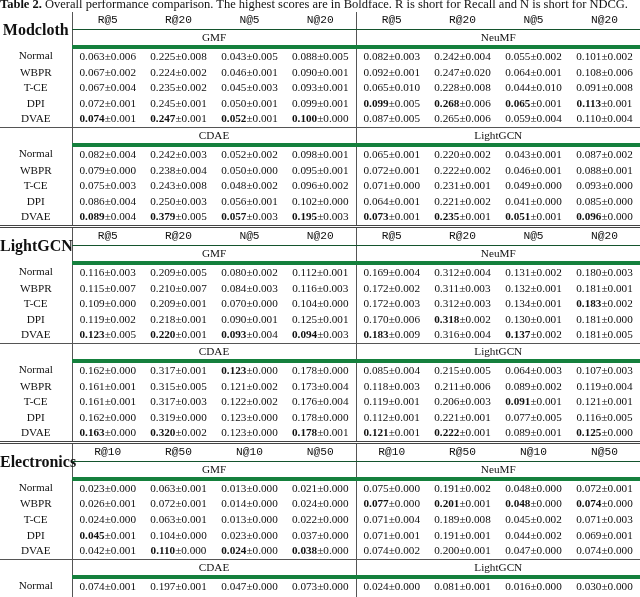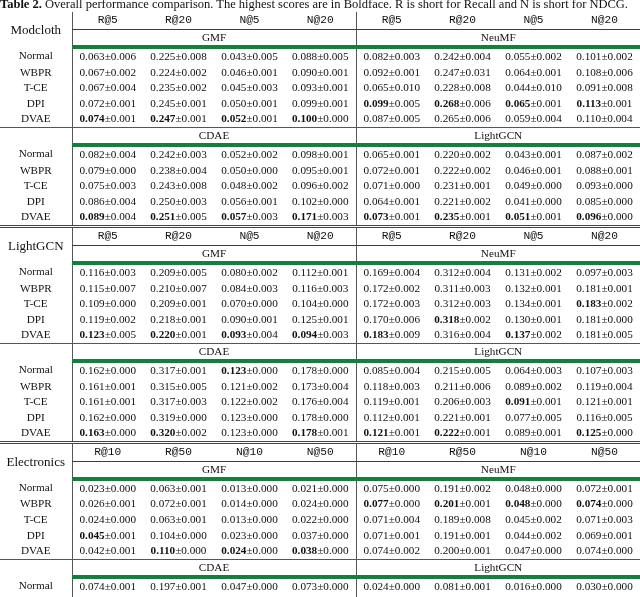--- a/index.html
+++ b/index.html
@@ -4,21 +4,21 @@
 <style>
   html, body { margin: 0; padding: 0; background: #ffffff; }
   body { width: 640px; height: 597px; overflow: hidden; font-family: "Liberation Serif", "DejaVu Serif", serif; color: #111; }
   .caption { position: absolute; left: 0; top: -3px; width: 700px; font-size: 12.5px; white-space: nowrap; line-height: 14px; }
   .caption b { font-weight: bold; }
   .wrap { position: absolute; left: 0; top: 12px; width: 640px; }
   table { border-collapse: collapse; width: 640px; table-layout: fixed; font-size: 11.2px; }
   td { padding: 0; text-align: center; white-space: nowrap; height: 15.6px; line-height: 15.6px; }
   col.lbl { width: 72px; }
   col.v { width: 71px; }
-  .ds { font-weight: normal; font-size: 13px; }
+  .ds { font-weight: bold; font-size: 16px; }
   .vl { border-left: 1px solid #555; }
   .hdr td { height: 17px; line-height: 17px; }
   .hdr td.m { border-bottom: 1px solid #14532d; font-family: Liberation Mono, monospace; }
   .mdl td.mname { border-bottom: 4px solid #15803d; height: 15px; line-height: 15px; }
   .mdl2 td { border-top: 1px solid #555; margin-top: 32px; }
   .sep td { border-top: 3px double #444; }
   b.bold { font-weight: bold; }
 </style>
 </head>
 <body>
@@ -65,21 +65,21 @@
           <td class=""><span class="">0.055</span><span>±0.002</span></td>
           <td class=""><span class="">0.101</span><span>±0.002</span></td>
         </tr>
         <tr>
           <td>WBPR</td>
           <td class="vl"><span class="">0.067</span><span>±0.002</span></td>
           <td class=""><span class="">0.224</span><span>±0.002</span></td>
           <td class=""><span class="">0.046</span><span>±0.001</span></td>
           <td class=""><span class="">0.090</span><span>±0.001</span></td>
           <td class="vl"><span class="">0.092</span><span>±0.001</span></td>
-          <td class=""><span class="">0.247</span><span>±0.031</span></td>
+          <td class=""><span class="">0.247</span><span>±0.020</span></td>
           <td class=""><span class="">0.064</span><span>±0.001</span></td>
           <td class=""><span class="">0.108</span><span>±0.006</span></td>
         </tr>
         <tr>
           <td>T-CE</td>
           <td class="vl"><span class="">0.067</span><span>±0.004</span></td>
           <td class=""><span class="">0.235</span><span>±0.002</span></td>
           <td class=""><span class="">0.045</span><span>±0.003</span></td>
           <td class=""><span class="">0.093</span><span>±0.001</span></td>
           <td class="vl"><span class="">0.065</span><span>±0.010</span></td>
@@ -154,23 +154,23 @@
           <td class=""><span class="">0.056</span><span>±0.001</span></td>
           <td class=""><span class="">0.102</span><span>±0.000</span></td>
           <td class="vl"><span class="">0.064</span><span>±0.001</span></td>
           <td class=""><span class="">0.221</span><span>±0.002</span></td>
           <td class=""><span class="">0.041</span><span>±0.000</span></td>
           <td class=""><span class="">0.085</span><span>±0.000</span></td>
         </tr>
         <tr>
           <td>DVAE</td>
           <td class="vl"><b class="bold">0.089</b><span>±0.004</span></td>
-          <td class=""><b class="bold">0.251</b><span>±0.005</span></td>
+          <td class=""><b class="bold">0.379</b><span>±0.005</span></td>
           <td class=""><b class="bold">0.057</b><span>±0.003</span></td>
-          <td class=""><b class="bold">0.171</b><span>±0.003</span></td>
+          <td class=""><b class="bold">0.195</b><span>±0.003</span></td>
           <td class="vl"><b class="bold">0.073</b><span>±0.001</span></td>
           <td class=""><b class="bold">0.235</b><span>±0.001</span></td>
           <td class=""><b class="bold">0.051</b><span>±0.001</span></td>
           <td class=""><b class="bold">0.096</b><span>±0.000</span></td>
         </tr>
         <tr class="hdr sep">
           <td class="ds" rowspan="2">LightGCN</td>
           <td class="m vl">R@5</td>
           <td class="m">R@20</td>
           <td class="m">N@5</td>
@@ -186,21 +186,21 @@
         </tr>
         <tr>
           <td>Normal</td>
           <td class="vl"><span class="">0.116</span><span>±0.003</span></td>
           <td class=""><span class="">0.209</span><span>±0.005</span></td>
           <td class=""><span class="">0.080</span><span>±0.002</span></td>
           <td class=""><span class="">0.112</span><span>±0.001</span></td>
           <td class="vl"><span class="">0.169</span><span>±0.004</span></td>
           <td class=""><span class="">0.312</span><span>±0.004</span></td>
           <td class=""><span class="">0.131</span><span>±0.002</span></td>
-          <td class=""><span class="">0.097</span><span>±0.003</span></td>
+          <td class=""><span class="">0.180</span><span>±0.003</span></td>
         </tr>
         <tr>
           <td>WBPR</td>
           <td class="vl"><span class="">0.115</span><span>±0.007</span></td>
           <td class=""><span class="">0.210</span><span>±0.007</span></td>
           <td class=""><span class="">0.084</span><span>±0.003</span></td>
           <td class=""><span class="">0.116</span><span>±0.003</span></td>
           <td class="vl"><span class="">0.172</span><span>±0.002</span></td>
           <td class=""><span class="">0.311</span><span>±0.003</span></td>
           <td class=""><span class="">0.132</span><span>±0.001</span></td>

